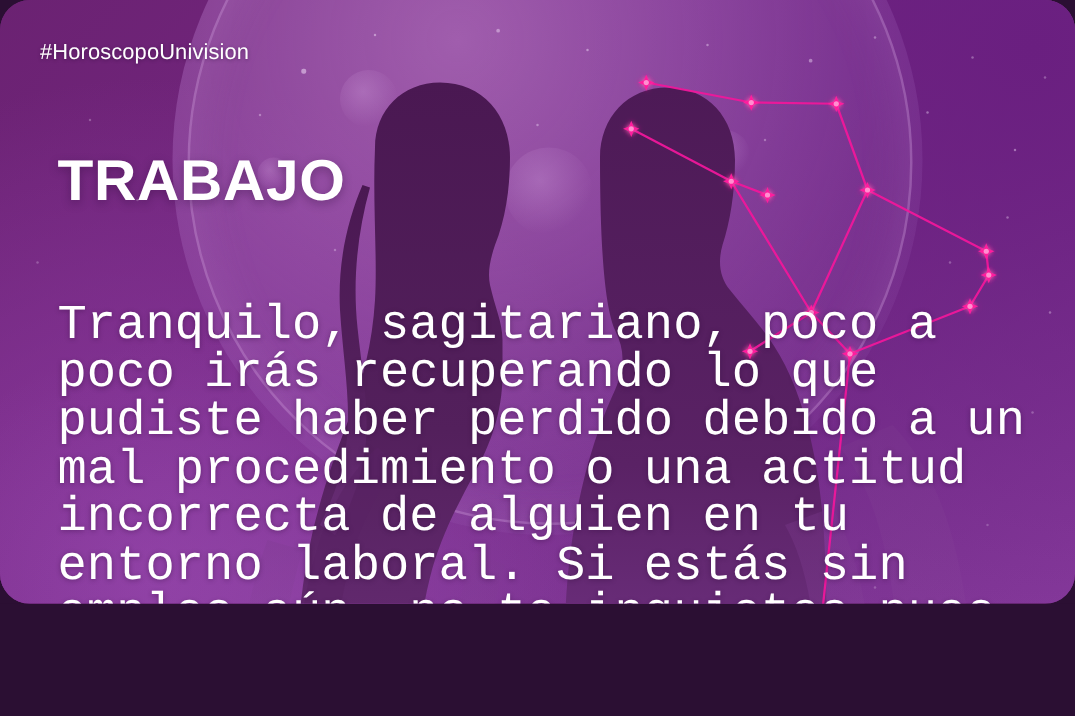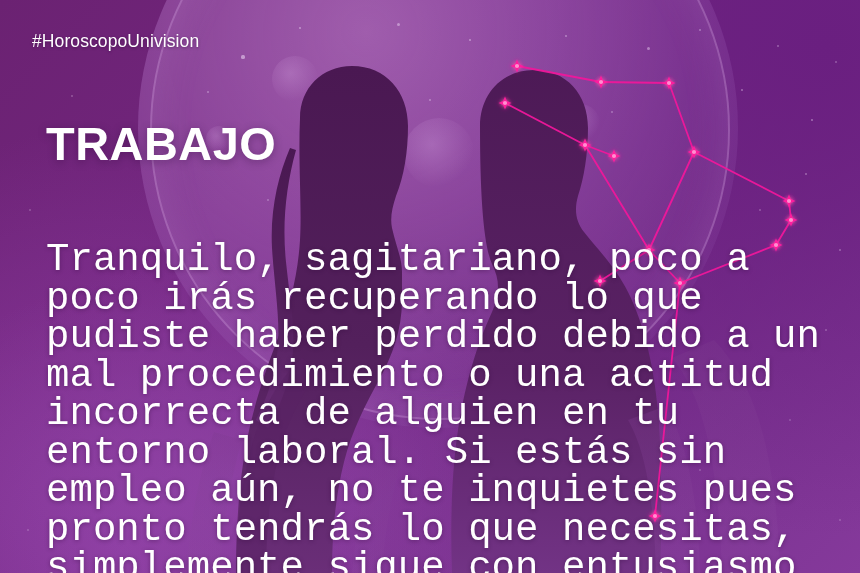--- a/index.html
+++ b/index.html
@@ -9,24 +9,25 @@
     background: #2b0f33;
   }
   body {
     font-family: "Liberation Sans", sans-serif;
   }
 
   
   .card {
     position: relative;
     width: 860px;
-    height: 573px;
+    height: 483px;
     overflow: hidden;
     background: #6b2272;
     user-select: none;
+    border-radius: 24px;
   }
 
   
   .bg-base {
     position: absolute;
     inset: 0;
     background:
       radial-gradient(circle at 14% 96%, #8a3a9e 0%, rgba(138,58,158,0) 46%),
       radial-gradient(circle at 96% 8%, #6a1f80 0%, rgba(106,31,128,0) 50%),
       linear-gradient(135deg, #6b2272 0%, #72257e 30%, #6e2580 55%, #7b3391 80%, #85399b 100%);

